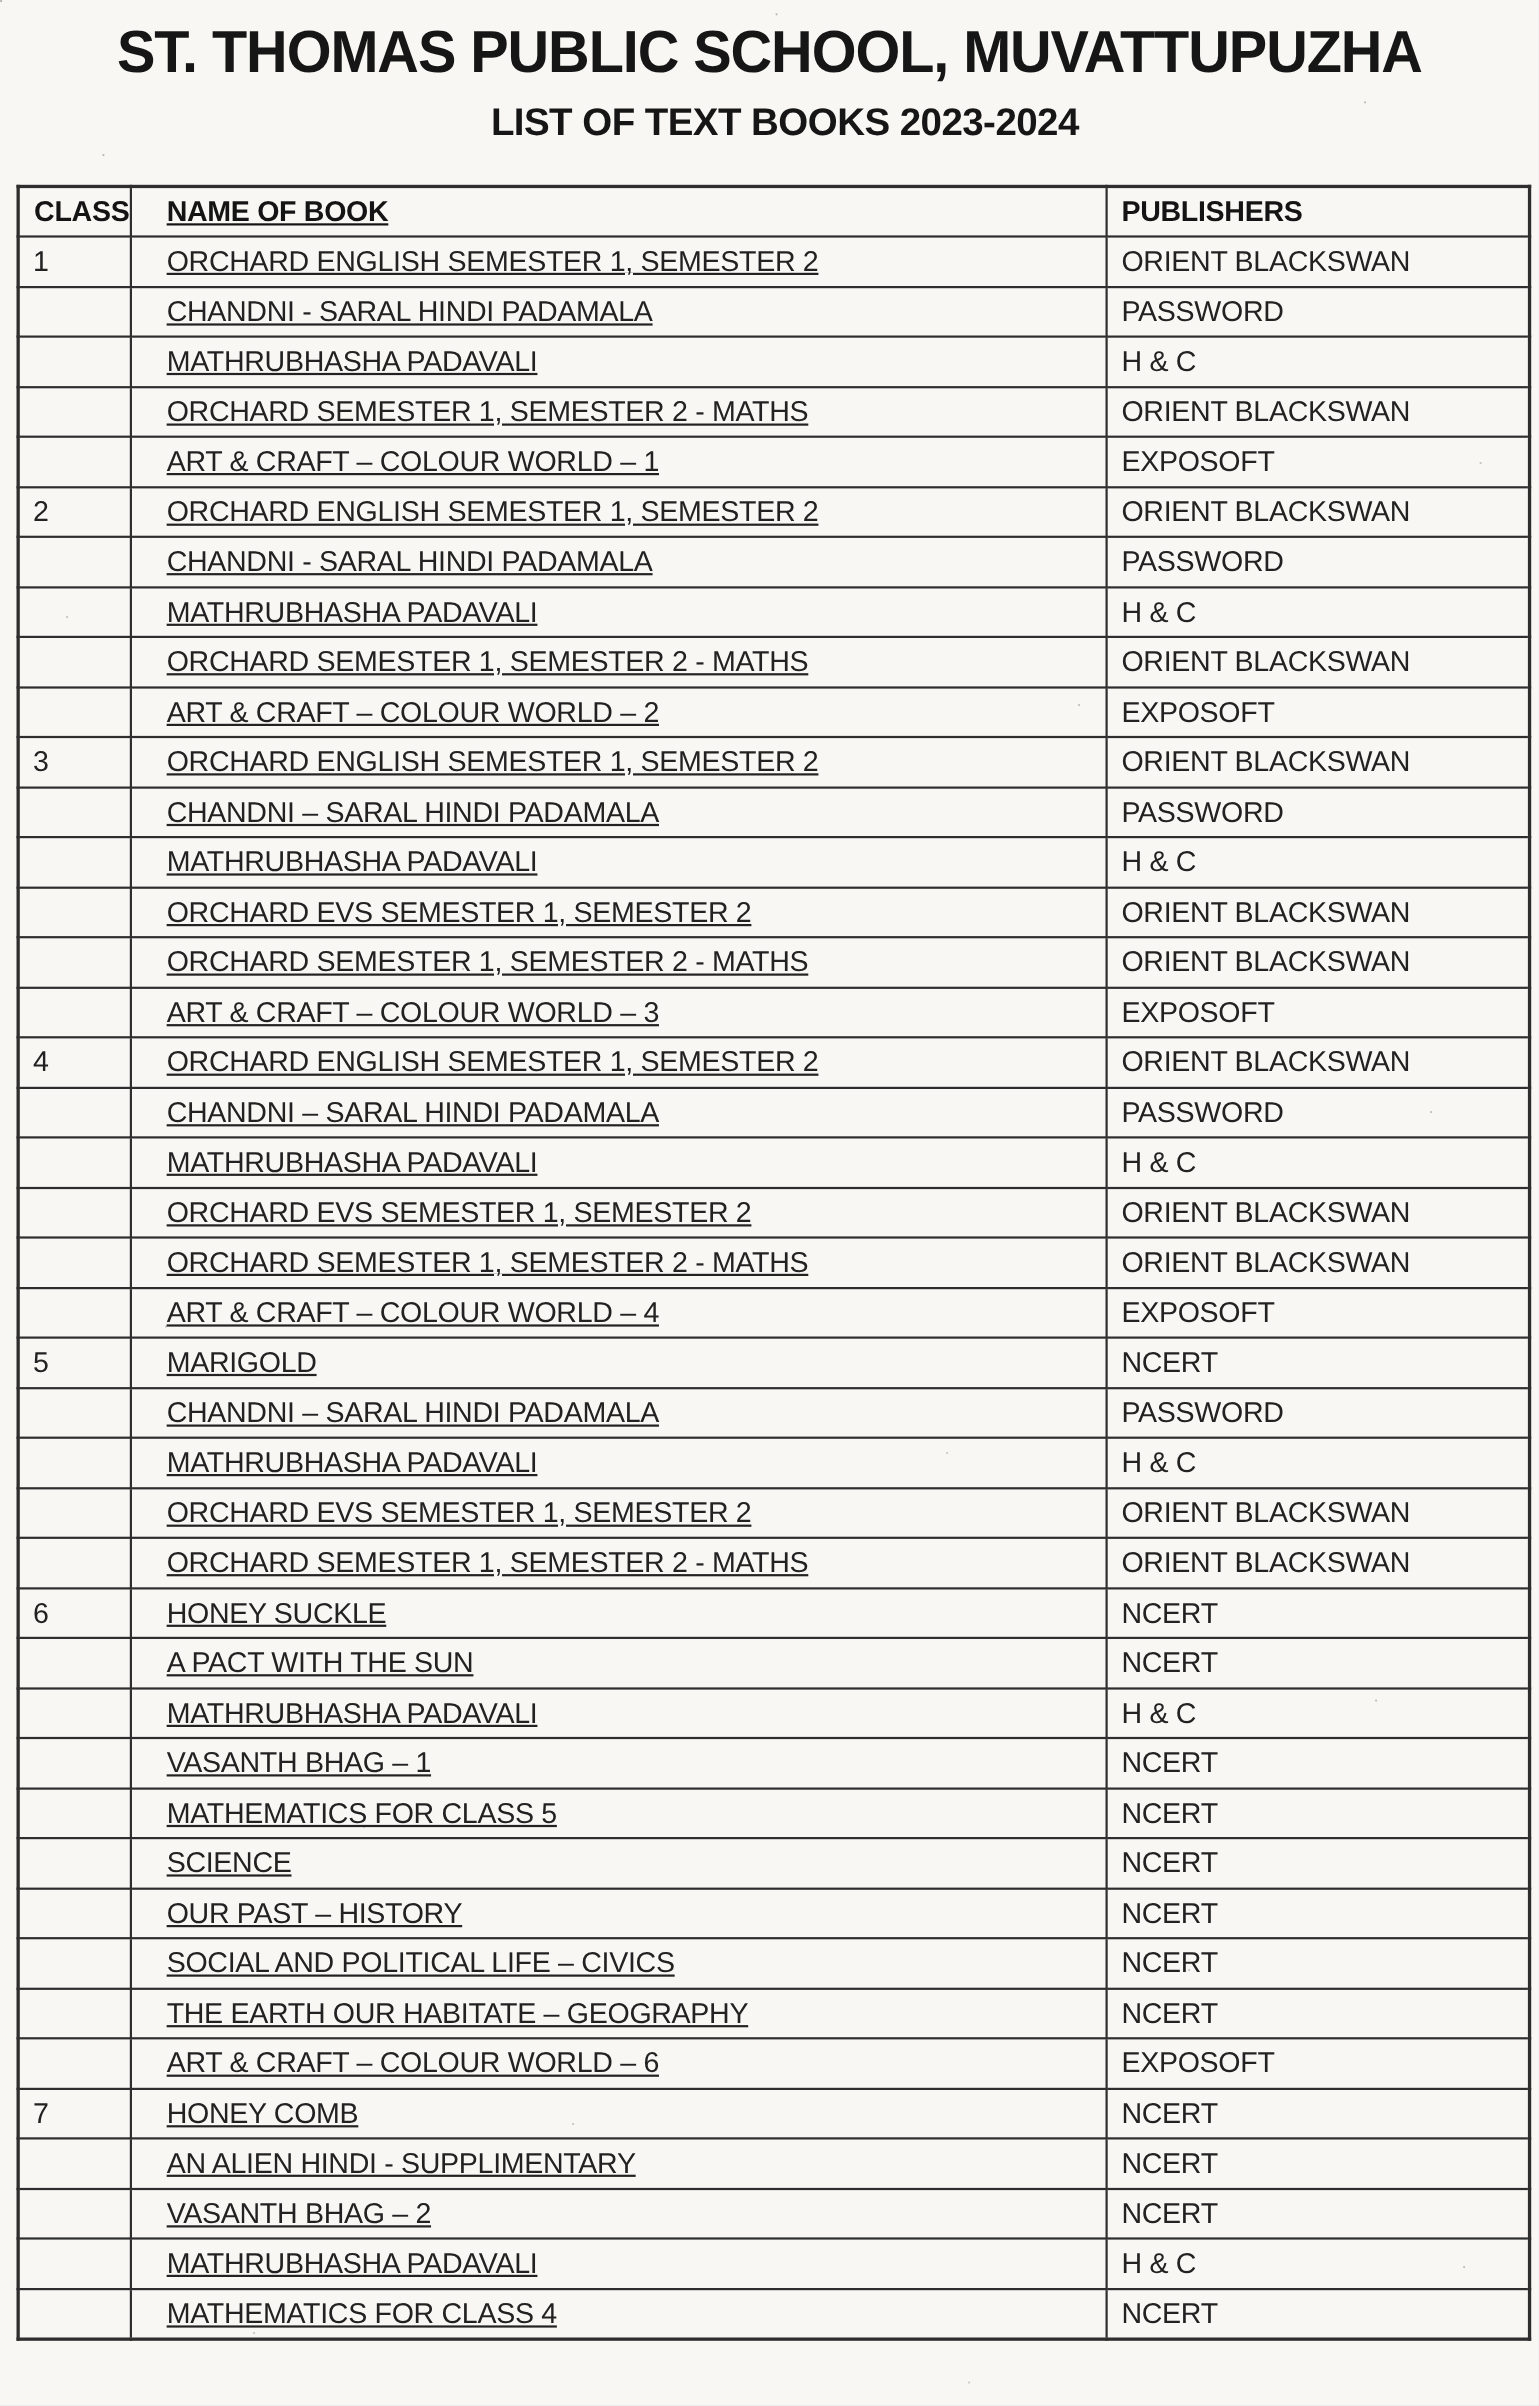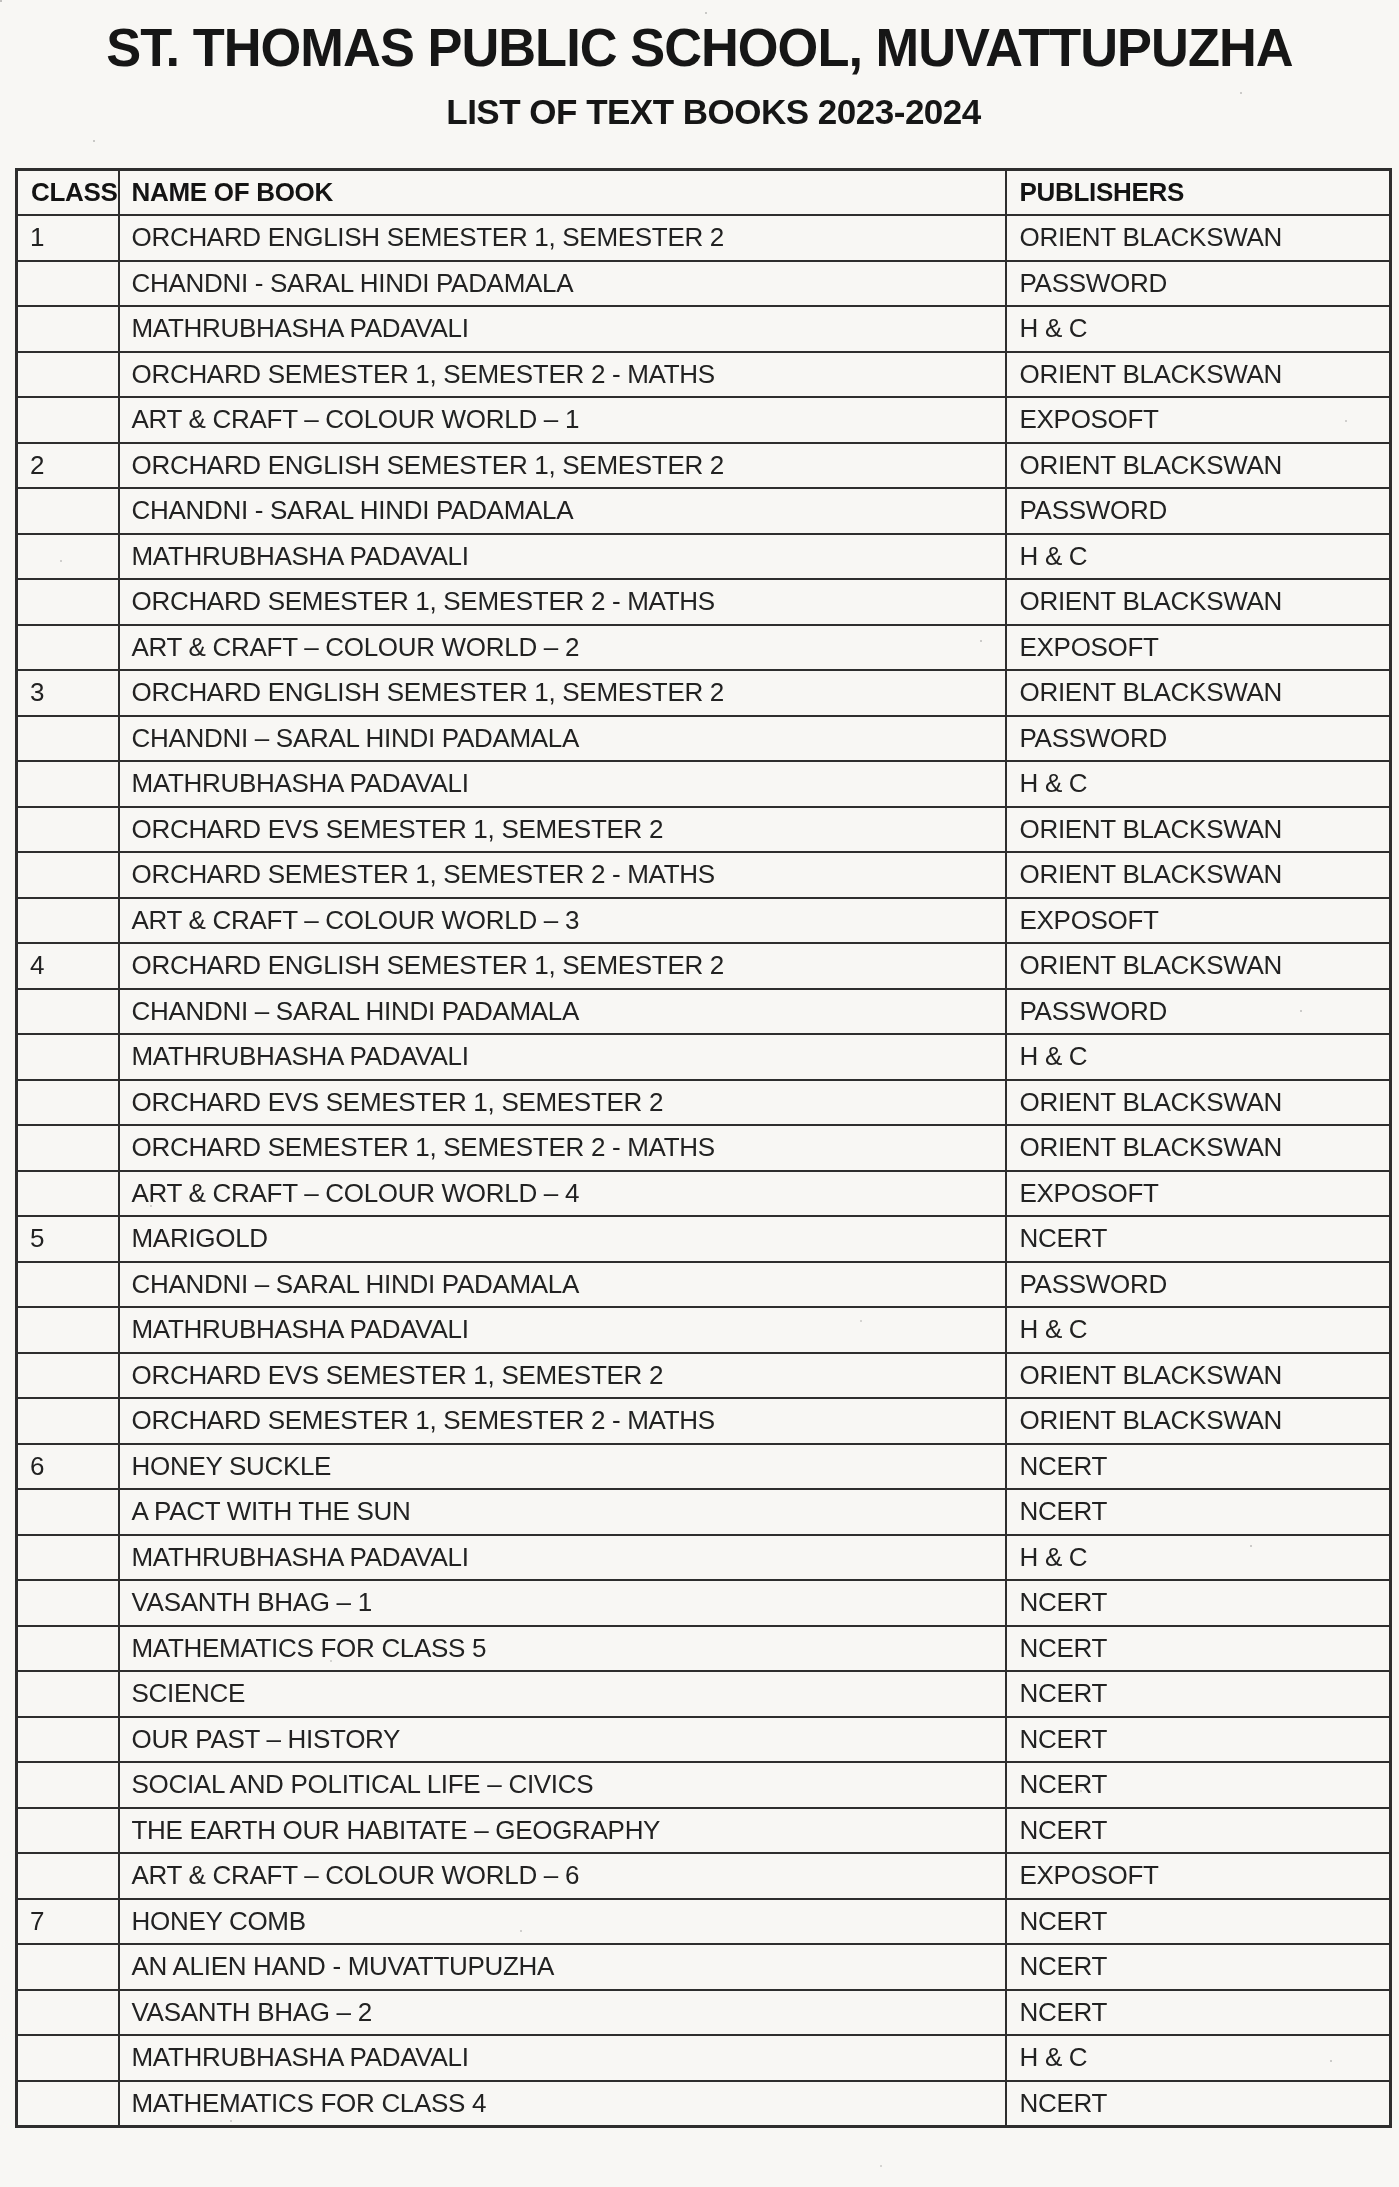--- a/index.html
+++ b/index.html
@@ -56,21 +56,21 @@
     height: 45.5px;
     padding: 0 8px 0 13px;
     vertical-align: middle;
     text-align: left;
     white-space: nowrap;
     overflow: hidden;
   }
   th { font-weight: bold; font-size: 26px; color: #141414; }
   td { font-weight: normal; color: #222222; }
   .col-class { width: 102px; }
-  .col-book  { width: 887px; padding-left: 12px; }
+  .col-book  { width: 887px; padding-left: 32px; text-decoration: underline; }
   .col-pub   { width: 385px; }
   td.col-class { padding-left: 12px; }
   
   .speckles { position: absolute; inset: 0; pointer-events: none; }
   .speckles::before {
     content: "";
     position: absolute;
     left: 0; top: 0;
     width: 2px; height: 2px;
     border-radius: 50%;
@@ -339,21 +339,21 @@
   </tr>
 
   <tr>
     <td class="col-class">7</td>
     <td class="col-book">HONEY COMB</td>
     <td class="col-pub">NCERT</td>
   </tr>
 
   <tr>
     <td class="col-class"></td>
-    <td class="col-book">AN ALIEN HAND - MUVATTUPUZHA</td>
+    <td class="col-book">AN ALIEN HINDI - SUPPLIMENTARY</td>
     <td class="col-pub">NCERT</td>
   </tr>
 
   <tr>
     <td class="col-class"></td>
     <td class="col-book">VASANTH BHAG – 2</td>
     <td class="col-pub">NCERT</td>
   </tr>
 
   <tr>

